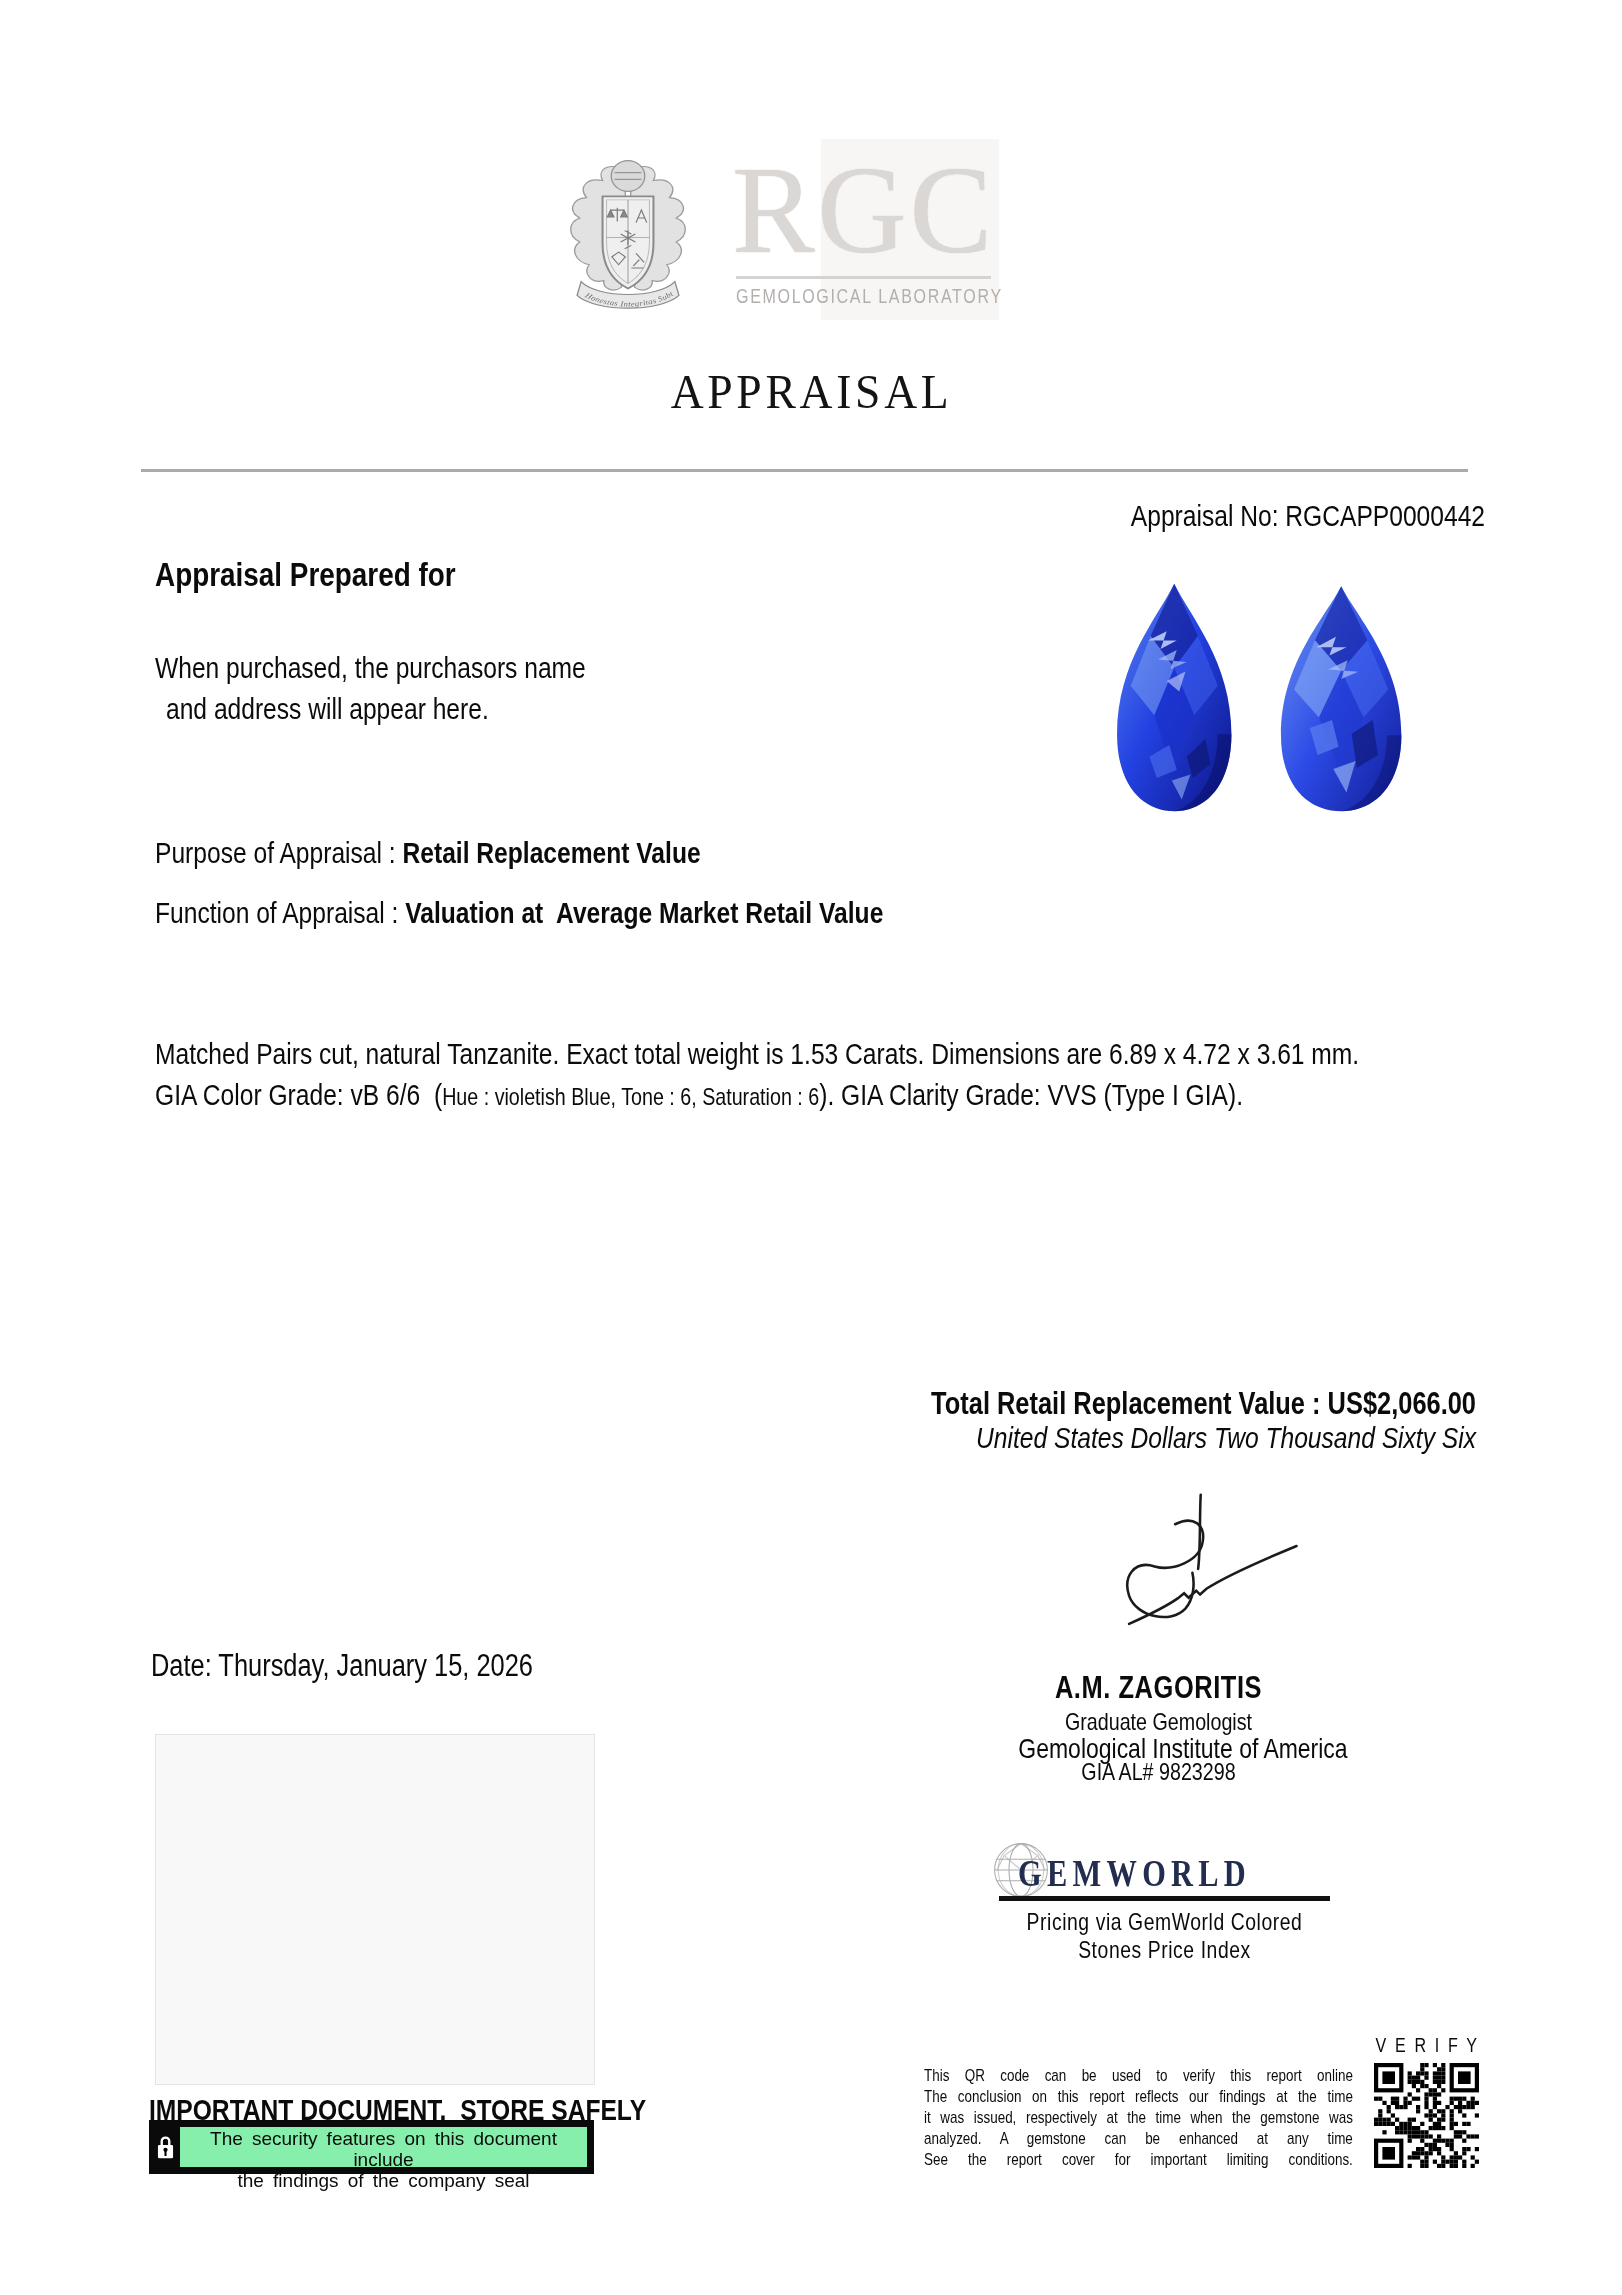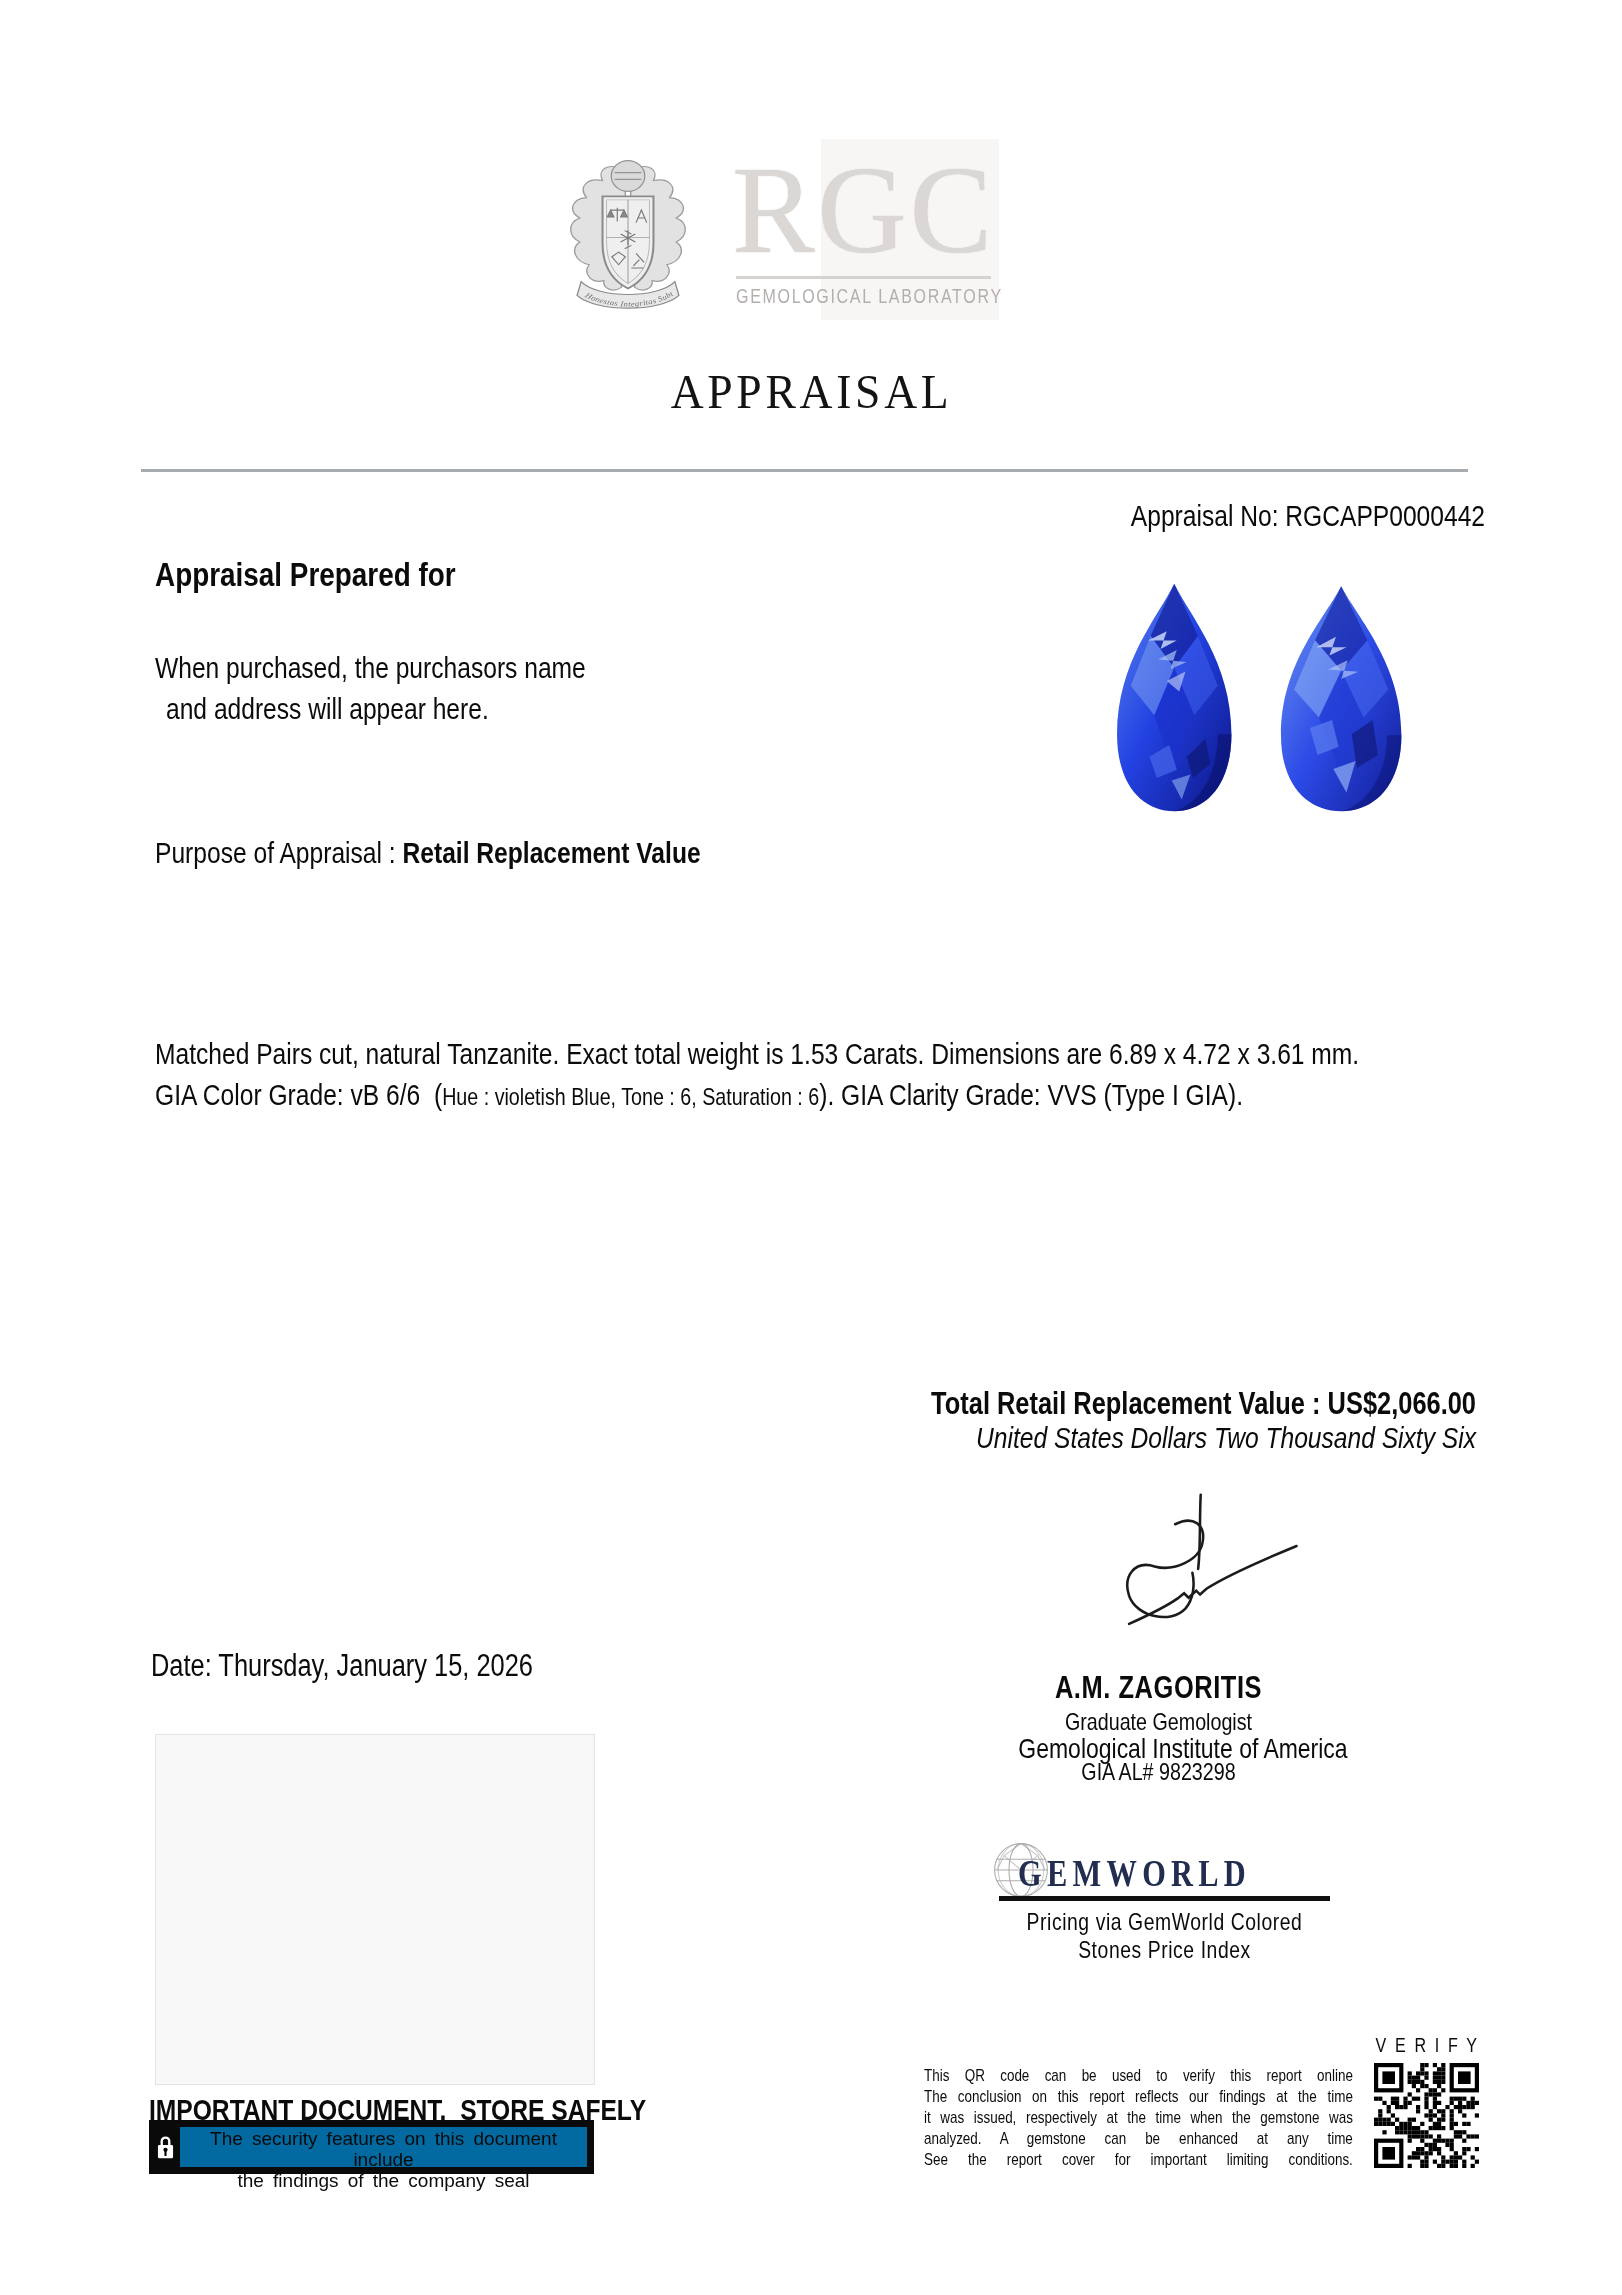--- a/index.html
+++ b/index.html
@@ -9,21 +9,21 @@
   .cond{transform:scaleX(0.82);transform-origin:0 0;white-space:pre;display:block;}
   .cond-r{transform:scaleX(0.82);transform-origin:100% 0;white-space:pre;display:block;text-align:right;}
   .cond-c{transform:scaleX(0.82);transform-origin:50% 0;white-space:pre;display:block;text-align:center;}
   .serif{font-family:"Liberation Serif",serif;}
   .b{font-weight:bold;}
   .i{font-style:italic;}
   .just{text-align:justify;text-align-last:justify;}
   .rule{background:#a7abae;height:2.6px;}
   .graybox{background:#f8f8f8;border:1.3px solid #e4e4e4;box-sizing:border-box;}
   .blackband{background:#0a0a0a;}
-  .innerwhite{position:absolute;background:#0369a1;border:2.6px solid #0a0a0a;box-sizing:border-box;}
+  .innerwhite{position:absolute;background:#86efac;border:2.6px solid #0a0a0a;box-sizing:border-box;}
   .sec-text{font-size:19px;line-height:21px;word-spacing:3.9px;text-align:center;}
   .qr-wrap{background:#fff;}
   svg{display:block;}
 </style>
 </head>
 <body>
 
 <div id="page">
 
   <div class="abs" style="left:821px;top:139px;width:178px;height:181px;background:#f8f6f5;"></div>
@@ -121,20 +121,23 @@
         <polygon points="52,250 86,236 96,282 64,296" fill="#5d7ff0" opacity="0.7"></polygon>
         <polygon points="116,260 148,236 156,296 124,318" fill="#0f1a7e" opacity="0.7"></polygon>
         <polygon points="88,320 122,306 108,360" fill="#9ab8f7" opacity="0.65"></polygon>
         <path d="M192,262 C192,346 152,392 100,392 C140,380 170,330 170,262 Z" fill="#0c1372" opacity="0.5"></path>
       </g>
     </svg>
   </div>
 
   <div class="abs" style="left:155px;top:836px;font-size:30px;">
     <span class="cond"><span>Purpose of Appraisal : </span><span class="b">Retail Replacement Value</span></span>
+  </div>
+  <div class="abs" style="left:155px;top:896px;font-size:30px;">
+    <span class="cond"><span>Function of Appraisal : </span><span class="b">Valuation at  Average Market Retail Value</span></span>
   </div>
 
   <div class="abs" style="left:155px;top:1037px;font-size:30px;">
     <span class="cond">Matched Pairs cut, natural Tanzanite. Exact total weight is 1.53 Carats. Dimensions are 6.89 x 4.72 x 3.61 mm.</span>
   </div>
   <div class="abs" style="left:155px;top:1078px;font-size:30px;">
     <span class="cond"><span>GIA Color Grade: vB 6/6  (</span><span style="font-size:24px;">Hue : violetish Blue, Tone : 6, Saturation : 6</span><span>). GIA Clarity Grade: VVS (Type I GIA).</span></span>
   </div>
 
   <div class="abs" style="left:756px;top:1386px;width:720px;font-size:31px;">

